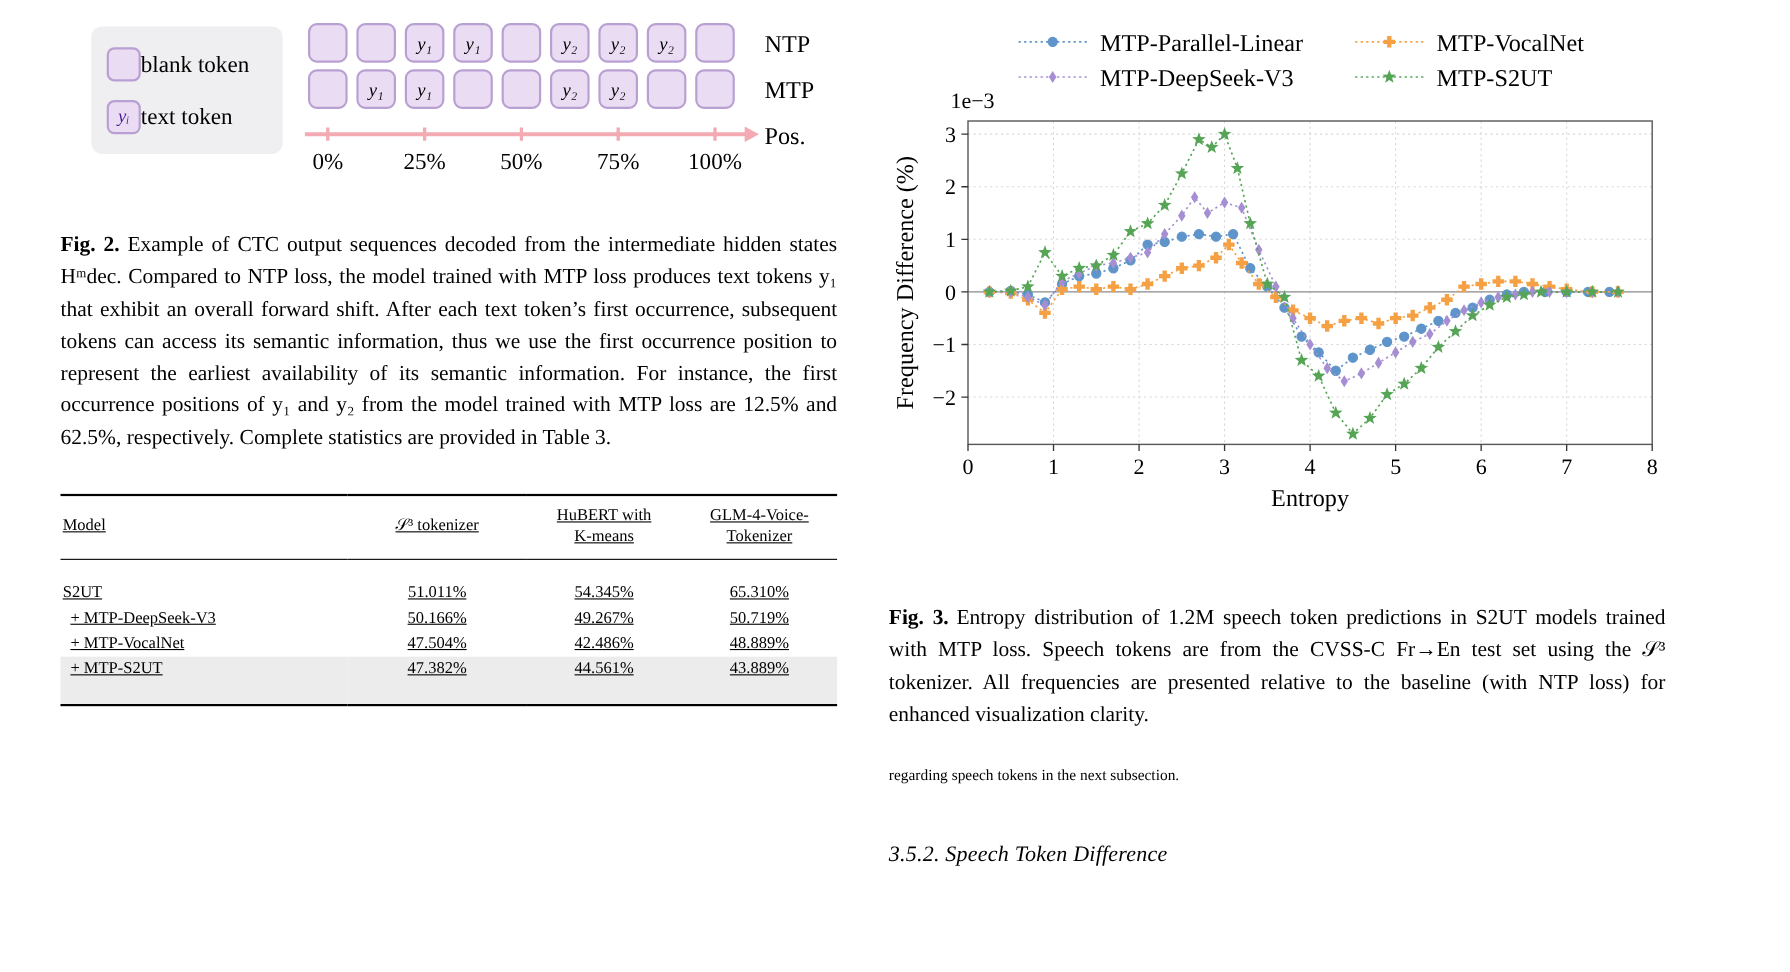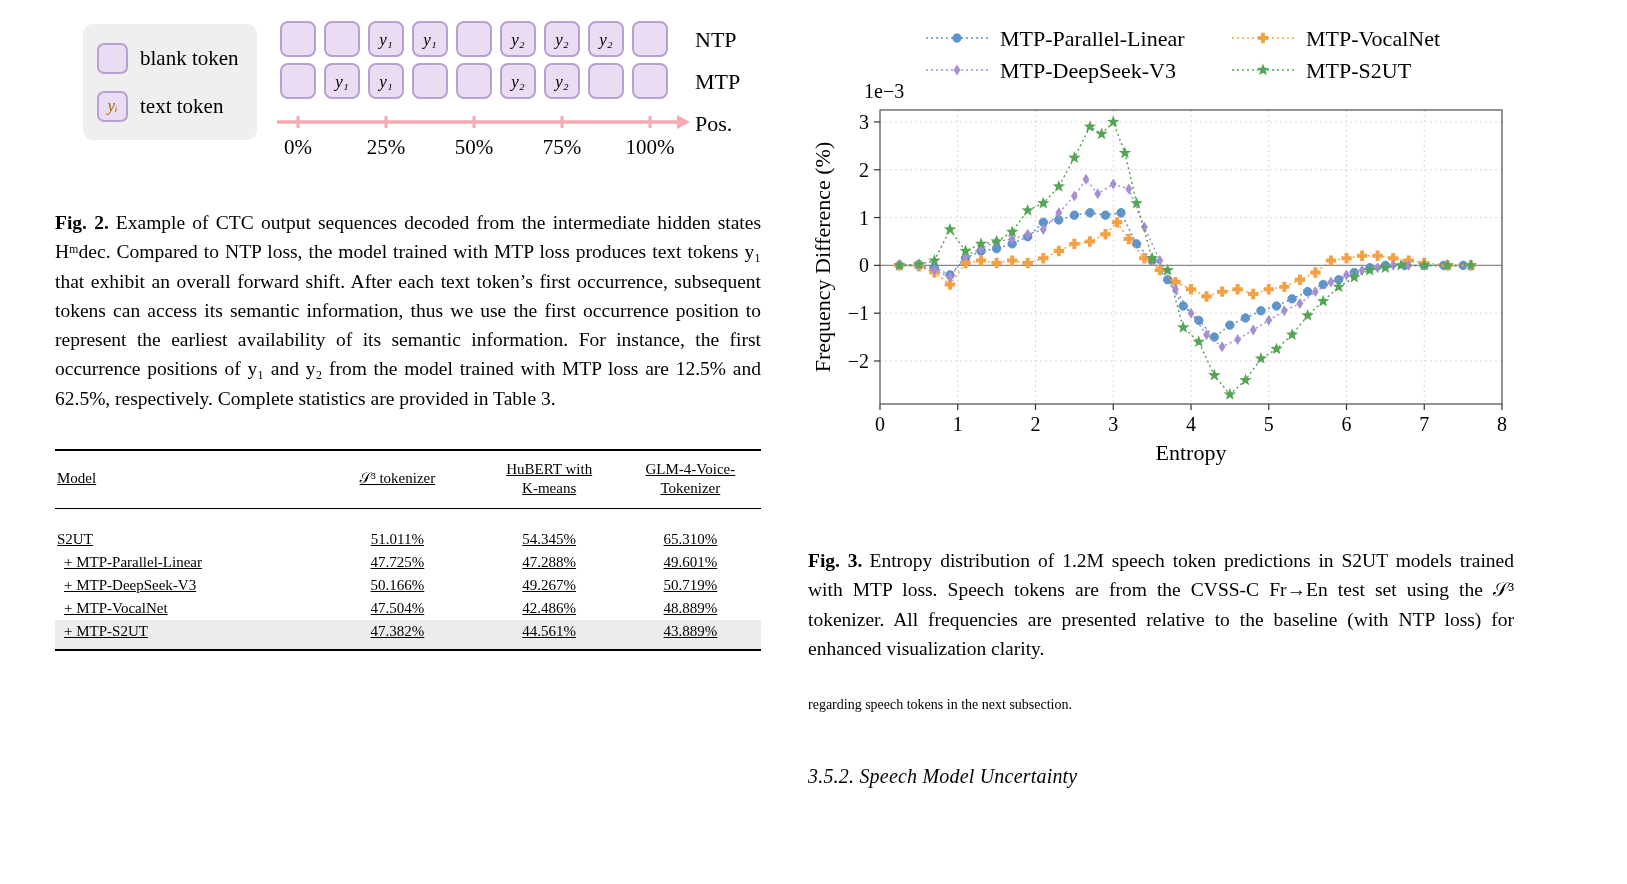--- a/index.html
+++ b/index.html
@@ -11,26 +11,26 @@
   .col-left  { position:absolute; left:55px;  top:18px; width:706px; }
   .col-right { position:absolute; left:808px; top:12px; width:706px; }
 
   
   .fig2-diagram { position:relative; height:160px; }
   .legend-box {
     position:absolute; left:28px; top:6px; width:174px; height:116px;
     background:#efeef0; border-radius:10px; padding:10px 14px;
     display:flex; flex-direction:column; justify-content:space-around;
   }
-  .legend-entry { display:flex; align-items:center; gap:12px; font-size:21px; }
+  .legend-entry { display:flex; align-items:center; gap:0; font-size:21px; }
   .tok {
     width:31px; height:31px; flex:0 0 31px;
     border:2px solid #b9a0d2; background:#eadcf3; border-radius:7px;
     display:flex; align-items:center; justify-content:center;
-    font-style:italic; color:#a16207; font-size:17px;
+    font-style:italic; color:#4c1d95; font-size:17px;
   }
   #fig2-svg { position:absolute; left:222px; top:0; }
   svg text { font-family:"Liberation Serif", serif; fill:#000; }
 
   
   .caption { font-size:19.5px; line-height:1.5; text-align:justify; }
   .caption b { margin-right:7px; }
   .fig2-caption { margin-top:30px; }
   .table-caption { margin-top:28px; }
   .fig3-caption { margin-top:52px; }
@@ -44,21 +44,21 @@
   }
   .table3 thead tr { border-bottom:1.4px solid #000; }
   .table3 th {
     font-weight:normal; padding:9px 2px 11px; text-align:center;
     vertical-align:middle; white-space:pre-line; line-height:1.25;
   }
   .table3 th.c-model, .table3 td.c-model { text-align:left; }
   .table3 td { padding:3px 2px; text-align:center; }
   .table3 td.indent { padding-left:9px; }
   .table3 tbody tr:first-child td { padding-top:22px; }
-  .table3 tbody tr:last-child td { padding-bottom:9px;margin-top:20px; }
+  .table3 tbody tr:last-child td { padding-bottom:23px;margin-top:20px; }
   .table3 tr.hl { background:#ececec; }
 </style>
 </head>
 <body>
 
 <div class="page">
 
   <div class="col-left">
 
     <div class="fig2-diagram">
@@ -136,26 +136,20 @@
             <th class="c-val">GLM-4-Voice-
 Tokenizer</th>
           </tr>
         </thead>
       <tbody id="table3-body">
           <tr>
             <td class="c-model">S2UT</td>
             <td class="c-val">51.011%</td>
             <td class="c-val">54.345%</td>
             <td class="c-val">65.310%</td>
-          </tr>
-          <tr>
-            <td class="c-model indent">+ MTP-Parallel-Linear</td>
-            <td class="c-val">47.725%</td>
-            <td class="c-val">47.288%</td>
-            <td class="c-val">49.601%</td>
           </tr>
           <tr>
             <td class="c-model indent">+ MTP-DeepSeek-V3</td>
             <td class="c-val">50.166%</td>
             <td class="c-val">49.267%</td>
             <td class="c-val">50.719%</td>
           </tr>
           <tr>
             <td class="c-model indent">+ MTP-VocalNet</td>
             <td class="c-val">47.504%</td>
@@ -386,16 +380,16 @@
         <text x="192" y="66" font-size="22">MTP-DeepSeek-V3</text>
         <line x1="424" y1="58" x2="486" y2="58" stroke="#56a556" stroke-width="1.5" stroke-dasharray="2 3"></line>
         <path d="M455.00 51.50 L456.60 55.79 L461.18 55.99 L457.60 58.84 L458.82 63.26 L455.00 60.73 L451.18 63.26 L452.40 58.84 L448.82 55.99 L453.40 55.79 Z" fill="#56a556"></path>
         <text x="498" y="66" font-size="22">MTP-S2UT</text>
       </svg>
 
     <p class="caption fig3-caption"><b>Fig. 3.</b><span>Entropy distribution of 1.2M speech token predictions in S2UT models trained with MTP loss. Speech tokens are from the CVSS-C Fr→En test set using the 𝒮³ tokenizer. All frequencies are presented relative to the baseline (with NTP loss) for enhanced visualization clarity.</span></p>
 
     <p class="bodytext">regarding speech tokens in the next subsection.</p>
 
-    <p class="subsection">3.5.2.  Speech Model Uncertainty</p>
+    <p class="subsection">3.5.2.  Speech Token Difference</p>
 
   </div>
 </div>
 
 </body></html>

